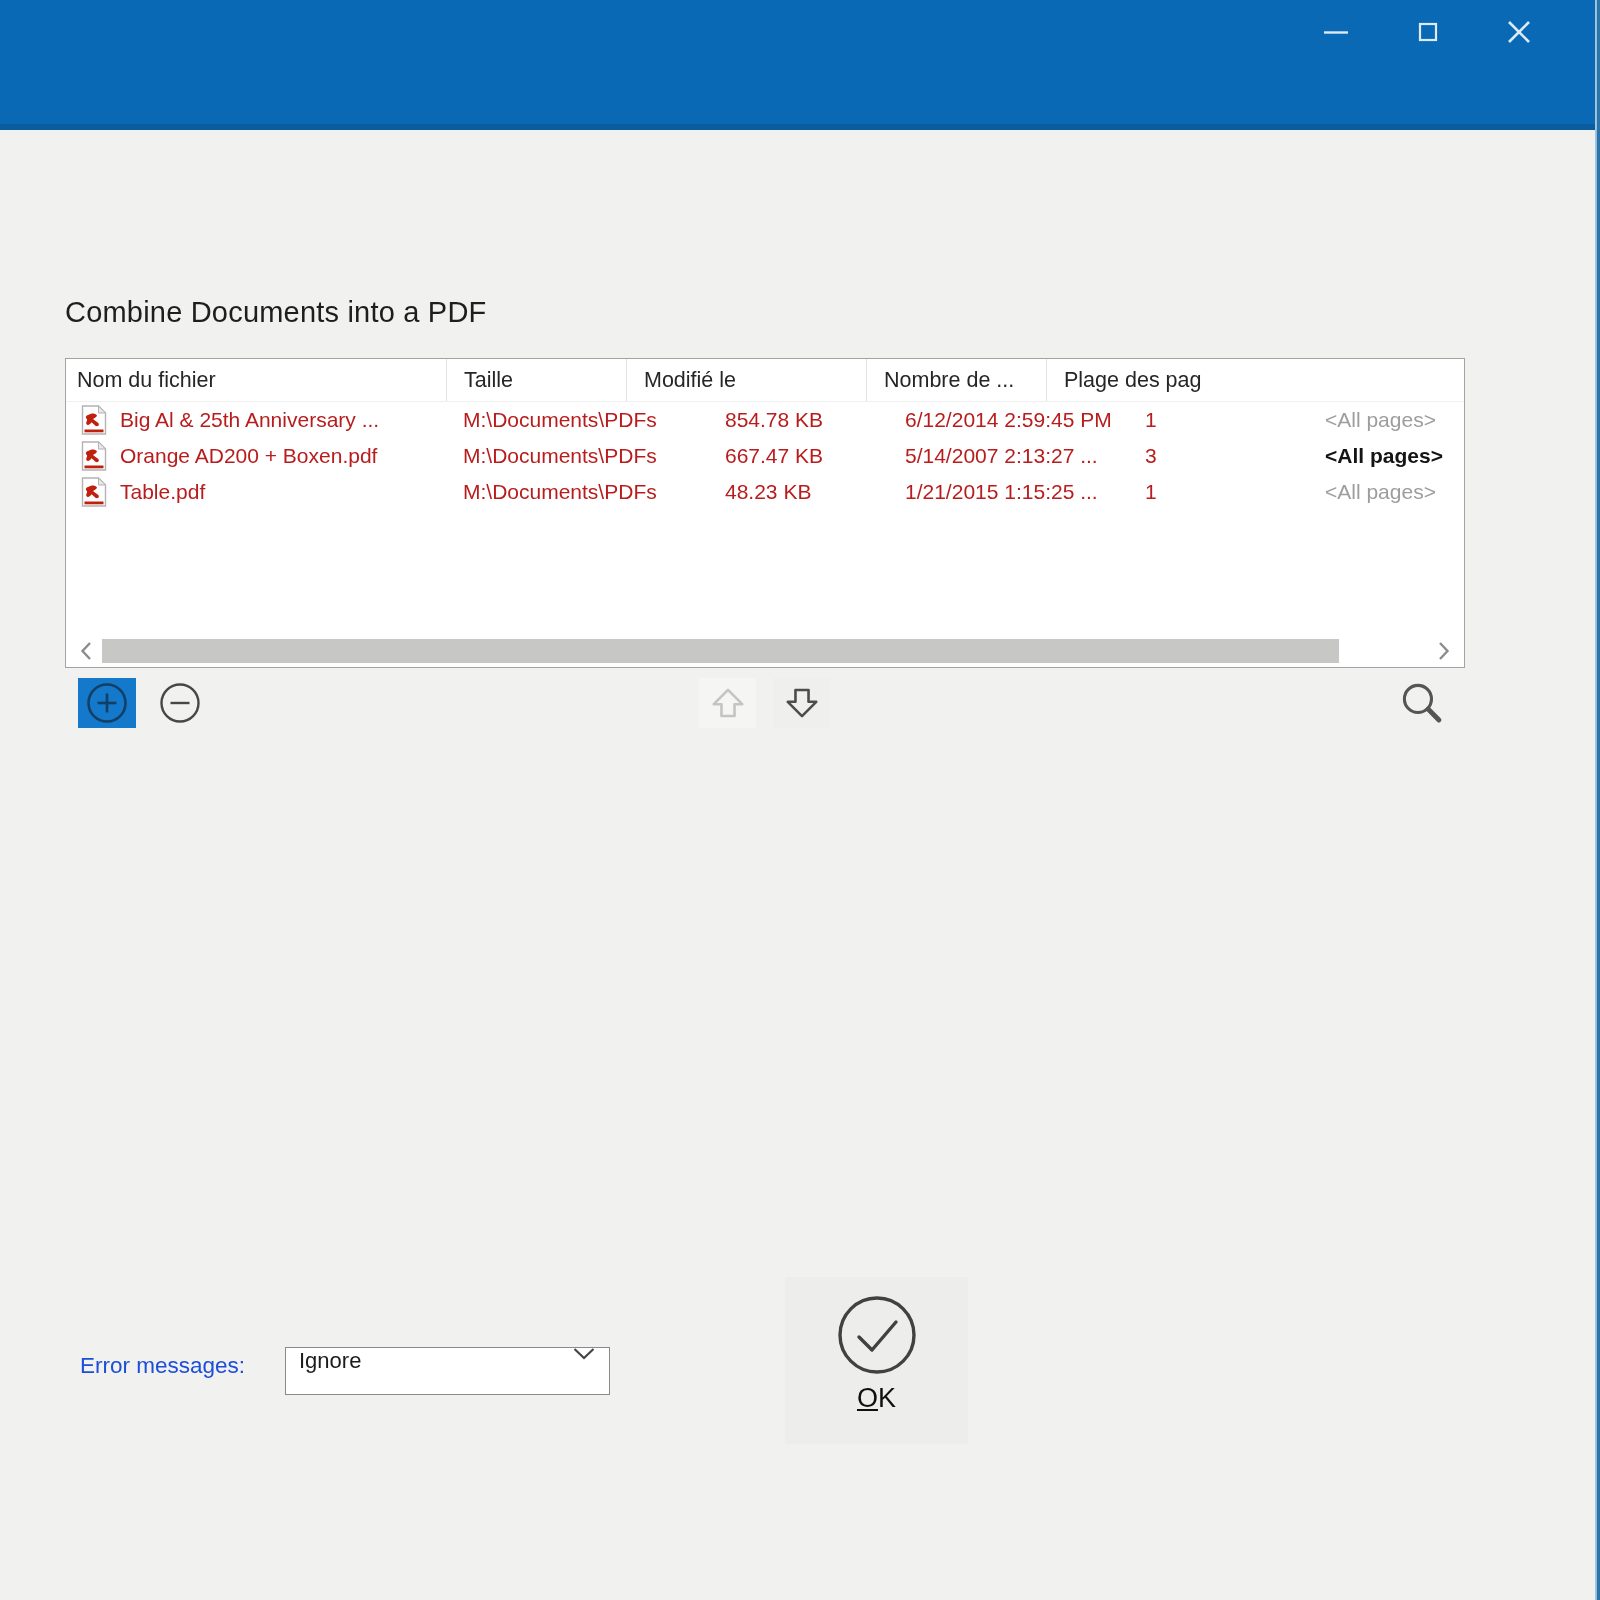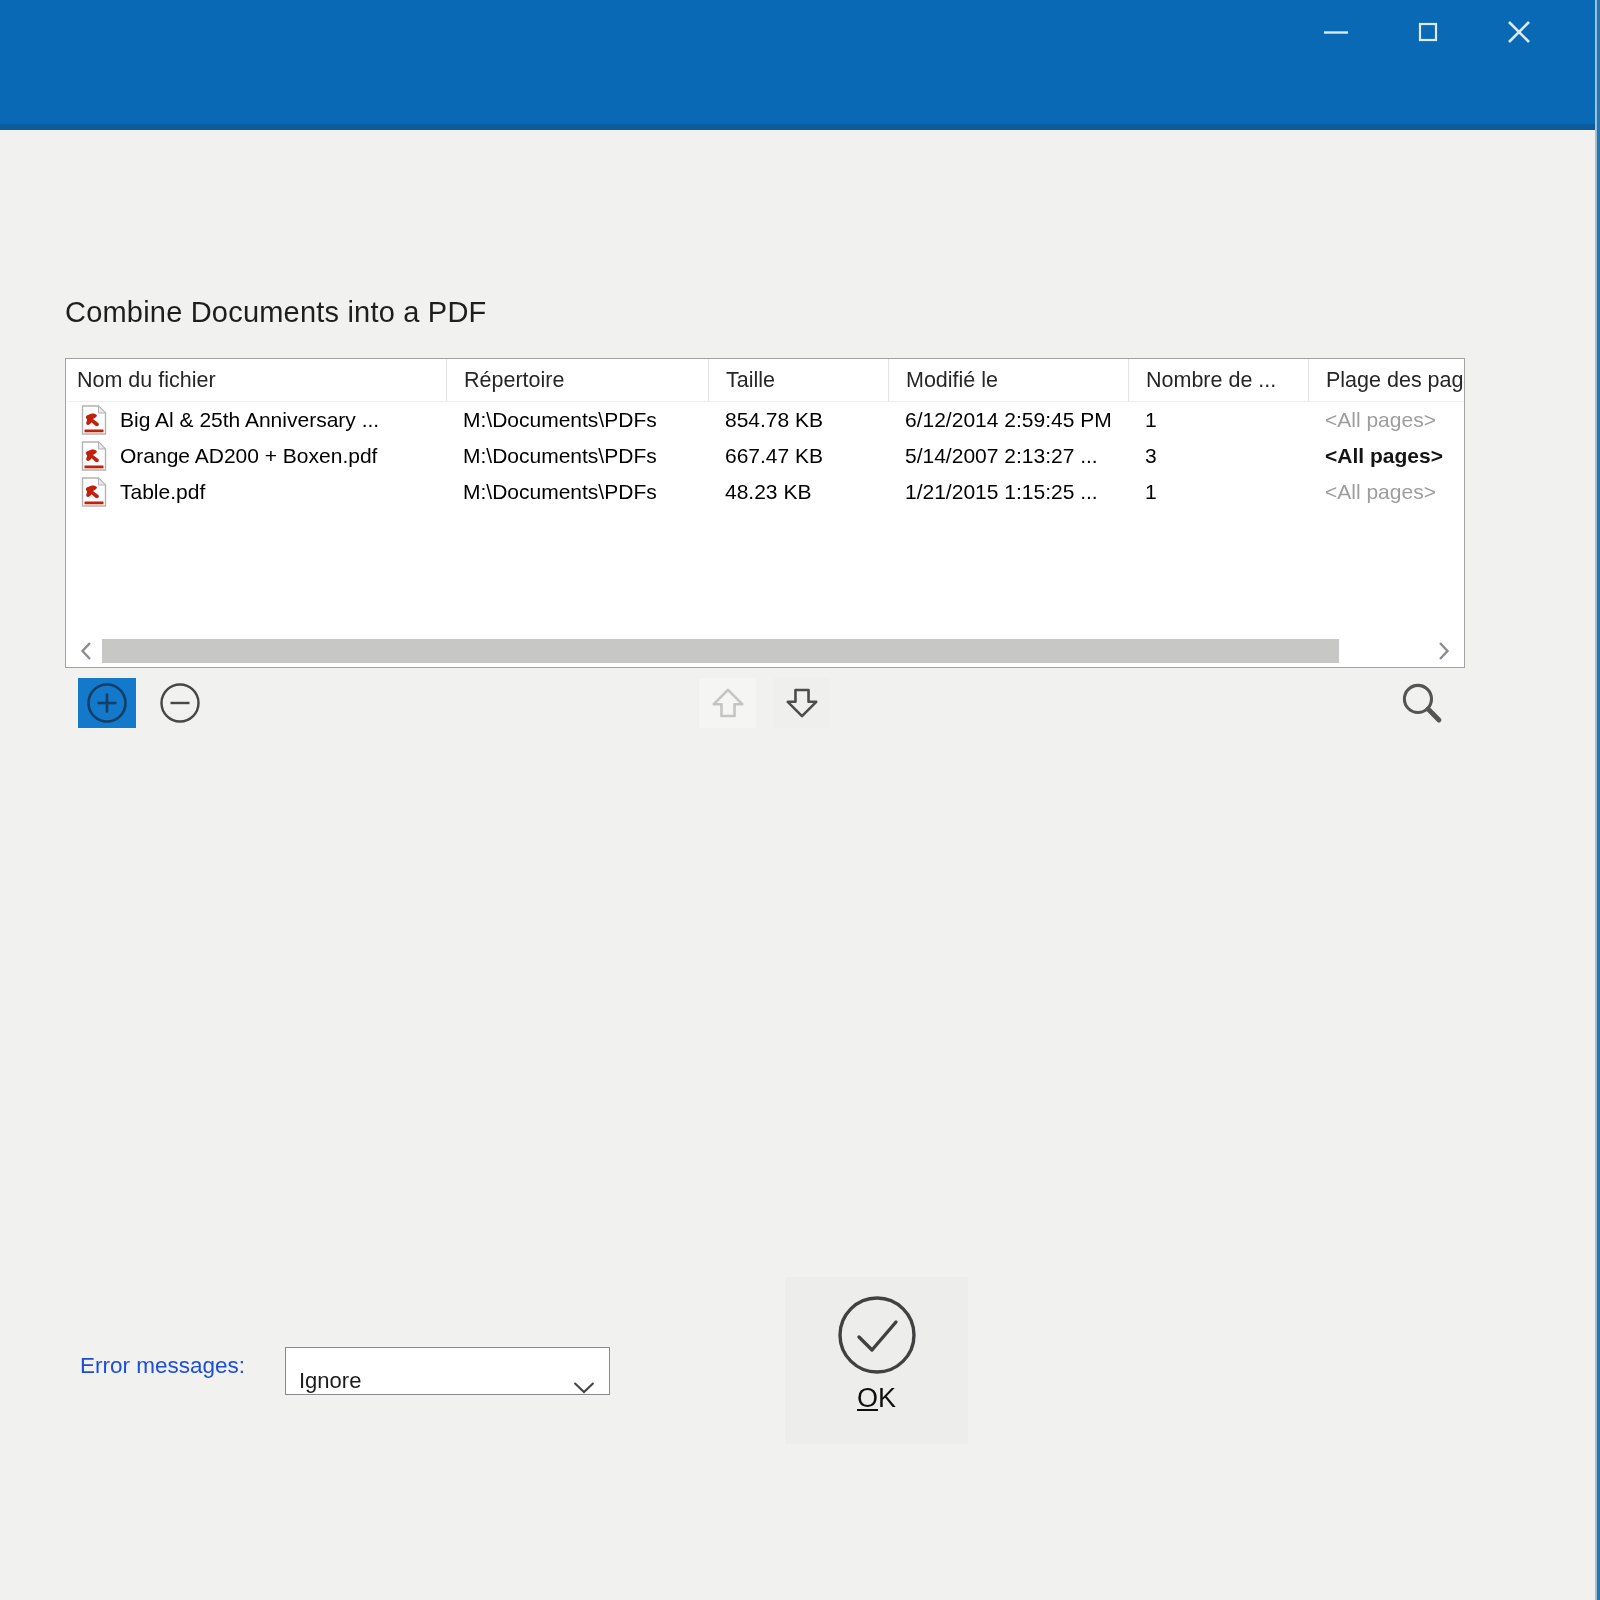--- a/index.html
+++ b/index.html
@@ -48,21 +48,21 @@
     box-sizing:border-box; padding-left:17px; align-self:stretch;
     display:flex; align-items:center;
     font-size:21.5px; color:#262626; white-space:nowrap; overflow:hidden;
     border-left:1px solid #e3e3e3;
   }
   .th:first-child { border-left:none; padding-left:11px; }
   .tr { display:flex; height:36px; align-items:center; }
   .td {
     box-sizing:border-box; padding-left:17px; height:36px;
     display:flex; align-items:center;
-    font-size:21px; color:#000000; white-space:nowrap; overflow:hidden;
+    font-size:21px; color:#b91c1c; white-space:nowrap; overflow:hidden;
   }
   .td.name { padding-left:15px; }
   .pdf-icon { width:26px; height:30px; margin-right:13px; flex:0 0 auto; }
   .range-muted { color:#9d9d9d; }
   .range-emph  { color:#141414; font-weight:bold; }
 
   
   .hscroll {
     position:absolute; left:1px; right:1px; bottom:1px; height:30px; background:#ffffff;
   }
@@ -88,21 +88,21 @@
   #btn-down   { left:773px; top:678px; width:57px; height:50px; background:#efefee; }
   #btn-search { left:1392px;top:676px; width:60px; height:54px; }
 
   
   .error-label {
     position:absolute; left:80px; top:1353px; font-size:22.5px; color:#1d4ed8;
   }
   .combo {
     position:absolute; left:285px; top:1347px; width:325px; height:48px;
     background:#ffffff; border:1px solid #8a8a8a; box-sizing:border-box;
-    display:flex; align-items:flex-end; cursor:pointer;
+    display:flex; align-items:flex-start; cursor:pointer;
   }
   .combo-value { flex:1; padding-left:13px; font-size:22px; color:#1b1b1b; }
   .combo-chevron { margin-right:14px; display:flex; }
 
   .ok-panel {
     position:absolute; left:785px; top:1277px; width:183px; height:167px;
     background:#ededec; border:none; padding:0; cursor:pointer;
     display:flex; flex-direction:column; align-items:center;
   }
   .ok-panel svg { margin-top:16px; }
@@ -131,21 +131,20 @@
   </button>
 </div>
 
 <div class="right-border"></div>
 
 <div class="page-title">Combine Documents into a PDF</div>
 
 <div class="file-table">
   <div class="thead">
       <div class="th" style="width: 380px;">Nom du fichier</div>
-      <div class="th" style="width: 262px;">Répertoire</div>
       <div class="th" style="width: 180px;">Taille</div>
       <div class="th" style="width: 240px;">Modifié le</div>
       <div class="th" style="width: 180px;">Nombre de ...</div>
       <div class="th" style="width: 156px;">Plage des page</div>
     </div>
   <div>
       <div class="tr">
         <div class="td name" style="width: 380px;">
           <svg class="pdf-icon" viewBox="0 0 26 30">
             <path d="M1.5 1h16l7 7v21h-23z" fill="#ffffff" stroke="#b3b3b3" stroke-width="1.4"></path>

